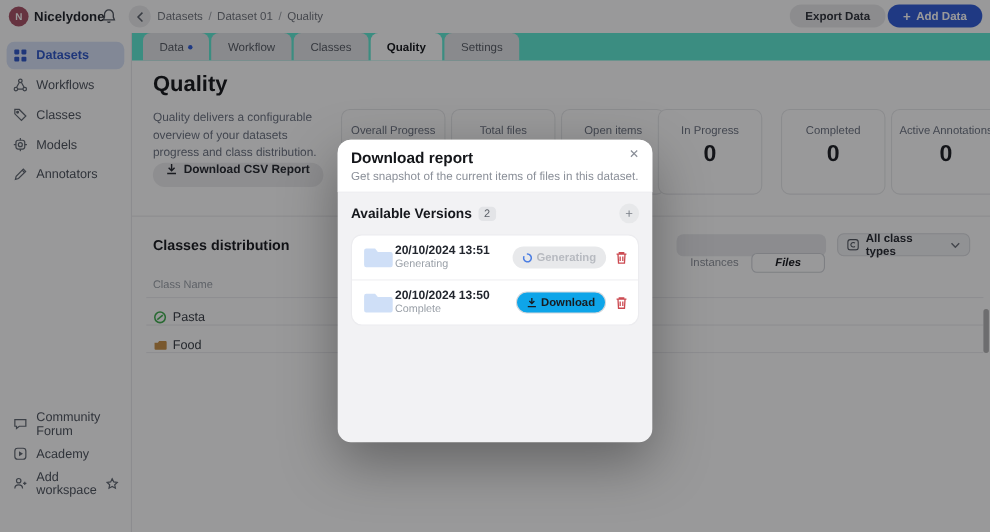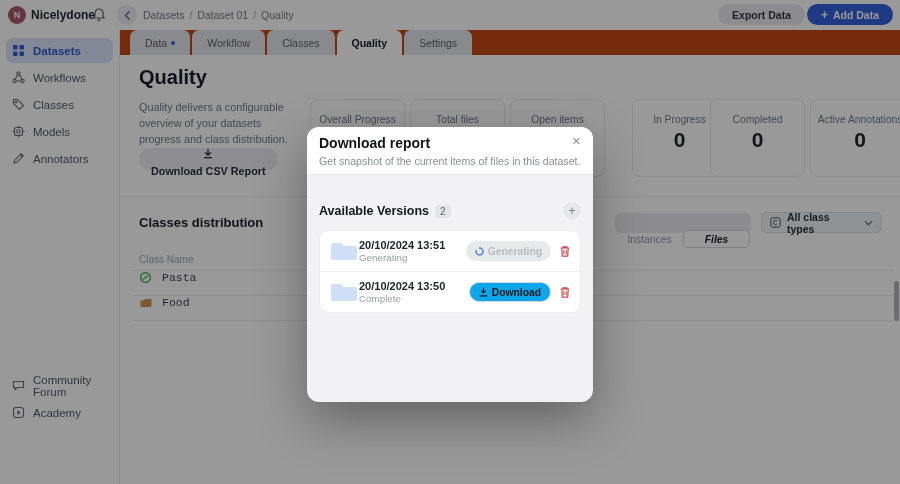--- a/index.html
+++ b/index.html
@@ -31,31 +31,31 @@
   .side-item{display:flex;align-items:center;gap:8px;height:25px;margin:2px 6px;
              padding:0 6px;border-radius:7px;font-size:11.5px;color:#4b515b;}
   .side-item .ic{color:#5f6670;flex:0 0 auto;}
   .side-item.active{background:#d7e2f8;color:#2c55c8;font-weight:bold;}
   .side-item.active .ic{color:#2c55c8;}
   .side-footer{position:absolute;left:0;right:0;top:341px;}
   .star{margin-left:auto;color:#5f6670;}
 
   
   .content{position:absolute;left:120px;top:30px;right:0;bottom:0;background:#fff;overflow:hidden;}
-  .tabstrip{position:absolute;left:0;top:0;right:0;height:25px;background:#c2410c;
+  .tabstrip{position:absolute;left:0;top:0;right:0;height:25px;background:#5eead4;
             display:flex;align-items:center;padding-left:10px;box-sizing:border-box;}
   .tab{height:25px;display:flex;align-items:center;padding:0 15px;font-size:10.5px;color:#555a63;
        background:#e3e5e8;border-radius:7px 7px 0 0;margin-right:2px;}
   .tab.active{background:#fff;color:#111318;font-weight:bold;}
   .tab .dot{width:4px;height:4px;border-radius:50%;background:#2e5bd7;margin-left:4px;}
 
   .page-title{position:absolute;left:19px;top:36px;font-size:20px;font-weight:bold;color:#131519;}
   .page-desc{position:absolute;left:19px;top:69px;width:155px;font-size:10.8px;line-height:1.5;color:#6b7280;}
   .csv-btn{position:absolute;left:19px;top:118px;height:22px;border-radius:11px;background:#ececee;
-           display:flex;align-items:center;gap:6px;padding:0 12px;font-size:10.8px;font-weight:bold;color:#24272e;flex-direction:column;}
+           display:flex;align-items:flex-start;gap:6px;padding:0 12px;font-size:10.8px;font-weight:bold;color:#24272e;}
   .hdivider{position:absolute;left:0;right:0;top:166px;height:1px;background:#e9e9eb;}
 
   .overview-title{position:absolute;left:190px;top:40px;font-size:12.5px;font-weight:bold;color:#15171c;margin-top:32px;}
   .card{position:absolute;top:69px;width:95px;height:78px;border:1px solid #e7e8ea;border-radius:8px;
         background:#fff;box-sizing:border-box;text-align:center;}
   .card .lbl{margin-top:14px;font-size:10.3px;color:#6b7280;white-space:nowrap;}
   .card .val{margin-top:3px;font-size:21px;font-weight:bold;color:#1a1d22;}
 
   .cd-title{position:absolute;left:19px;top:185px;font-size:13px;font-weight:bold;color:#15171c;}
   .seg{position:absolute;left:495px;top:183px;height:20px;background:#e8e9ec;border-radius:6px;
@@ -63,35 +63,35 @@
   .seg .opt{height:18px;display:flex;align-items:center;justify-content:center;width:67px;
             font-size:10.3px;color:#8b9099;border-radius:5px;margin-top:32px;}
   .seg .opt.active{background:#fff;border:1px solid #d0d3d8;color:#15171c;font-weight:bold;box-sizing:border-box;font-style:italic;}
   .ddl{position:absolute;left:641px;top:182px;width:121px;height:21px;background:#f2f3f5;
        border:1px solid #d9dbdf;border-radius:6px;display:flex;align-items:center;gap:6px;
        padding:0 8px;box-sizing:border-box;font-size:10.5px;font-weight:bold;color:#24272e;}
   .ddl .chev{margin-left:auto;color:#6b7079;font-size:9px;}
 
   .col-head{position:absolute;left:19px;top:224px;font-size:10px;color:#9aa0a8;}
   .rowline{position:absolute;left:13px;right:6px;height:1px;background:#ececef;}
-  .classrow{position:absolute;left:13px;right:6px;height:24px;display:flex;align-items:flex-start;gap:10px;padding-left:6px;font-family:Liberation Mono, monospace;}
+  .classrow{position:absolute;left:13px;right:6px;height:24px;display:flex;align-items:flex-end;gap:5px;padding-left:6px;}
   .classrow .nm{font-size:11.5px;color:#353a42;}
 
   .scrollthumb{position:absolute;right:1px;top:281px;width:5px;height:40px;border-radius:3px;background:#b3b3b5;}
 
   
   .overlay{position:absolute;inset:0;background:rgba(12,13,15,0.42);z-index:50;}
   .modal{position:absolute;left:307px;top:127px;width:286px;height:275px;border-radius:12px;
          background:#f2f2f4;box-shadow:0 18px 50px rgba(0,0,0,0.35);z-index:60;box-sizing:border-box;}
   .modal-head{background:#fff;border-radius:12px 12px 0 0;padding:9px 12px 7px;border-bottom:1px solid #e7e7ea;}
   .modal-title{font-size:14px;font-weight:bold;color:#131519;line-height:15px;}
   .modal-sub{margin-top:4px;font-size:10.6px;color:#8a8f98;line-height:12px;}
   .modal-close{position:absolute;right:12px;top:9px;font-size:11px;color:#8a8f98;line-height:1;}
   .modal-body{padding:10px 12px;}
-  .ver-head{display:flex;align-items:center;margin-top:17px;}
+  .ver-head{display:flex;align-items:center;}
   .ver-label{font-size:12.5px;font-weight:bold;color:#15171c;}
   .ver-badge{margin-left:6px;background:#e3e4e7;border-radius:4px;padding:1px 5px;font-size:10px;color:#5b6068;}
   .ver-add{margin-left:auto;width:18px;height:18px;border-radius:50%;background:#e7e8ea;color:#7a7f88;
            display:flex;align-items:center;justify-content:center;font-size:12px;line-height:1;}
   .ver-list{margin-top:10px;background:#fff;border:1px solid #ececef;border-radius:10px;overflow:hidden;}
   .ver-row{height:40px;display:flex;align-items:center;padding:0 9px;}
   .ver-row + .ver-row{border-top:1px solid #efeff2;}
   .ver-texts{margin-left:0;}
   .ver-date{font-size:11px;font-weight:bold;color:#22262e;line-height:13px;}
   .ver-status{font-size:9.8px;color:#9aa0a8;line-height:12px;}
@@ -195,20 +195,35 @@
       <div class="side-item">
         <span class="ic">
           <svg width="13" height="13" viewBox="0 0 13 13" fill="none" stroke="currentColor" stroke-width="1.1">
             <rect x="1.5" y="1.5" width="10" height="10" rx="2.5"></rect>
               <path d="M5.3 4.3v4.4l3.6-2.2z" fill="currentColor" stroke="none"></path>
           </svg>
           </span>
         <span>Academy</span>
       </div>
       <div class="side-item">
+        <span class="ic">
+          <svg width="13" height="13" viewBox="0 0 13 13" fill="none" stroke="currentColor" stroke-width="1.1">
+            <circle cx="5" cy="4" r="2"></circle>
+              <path d="M1.5 11c0-2 1.6-3.2 3.5-3.2S8.5 9 8.5 11"></path>
+              <path d="M10.5 5v3M9 6.5h3"></path>
+          </svg>
+          </span>
+        <span>Add workspace</span>
+        <span class="star">
+          <svg width="12" height="12" viewBox="0 0 12 12" fill="none" stroke="currentColor" stroke-width="1.1">
+            <path d="M6 1.2 7.4 4.1l3.2.4-2.3 2.2.6 3.1L6 8.3 3.1 9.8l.6-3.1L1.4 4.5l3.2-.4z"></path>
+          </svg>
+          </span>
+      </div>
+      <div class="side-item">
         
       </div>
     </div>
   </div>
 
   <div class="content">
     <div class="tabstrip">
       <div class="tab">
         <span>Data</span>
         <span class="dot"></span>
@@ -245,21 +260,21 @@
       <div class="val"></div>
     </div>
     <div class="card" style="left:290px">
       <div class="lbl">Total files</div>
       <div class="val"></div>
     </div>
     <div class="card" style="left:390px">
       <div class="lbl">Open items</div>
       <div class="val"></div>
     </div>
-    <div class="card" style="left:512px">
+    <div class="card" style="left:478px">
       <div class="lbl">In Progress</div>
       <div class="val">0</div>
     </div>
     <div class="card" style="left:590px">
       <div class="lbl">Completed</div>
       <div class="val">0</div>
     </div>
     <div class="card" style="left:690px;width:100px">
       <div class="lbl">Active Annotations</div>
       <div class="val">0</div>

